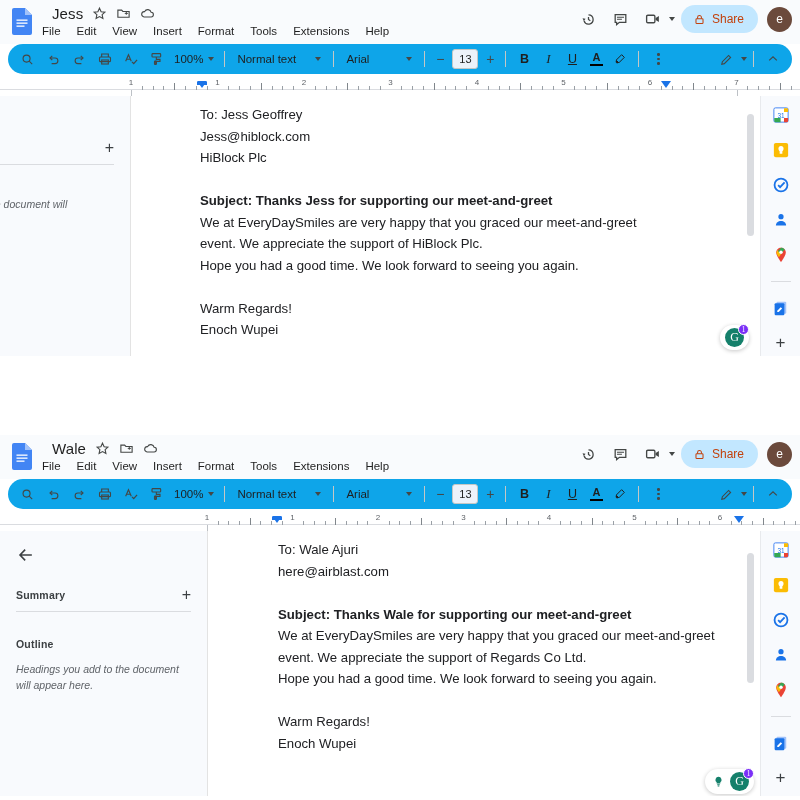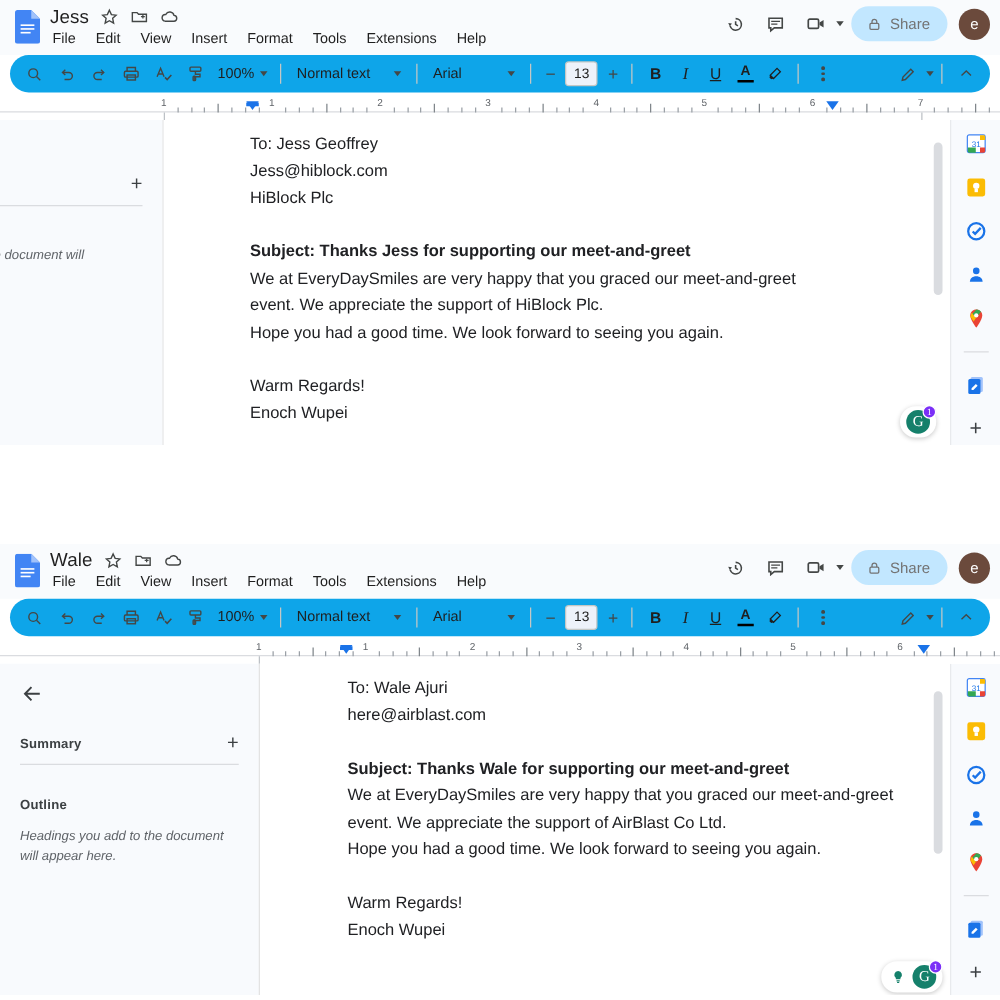--- a/index.html
+++ b/index.html
@@ -25,21 +25,21 @@
   .hdr {
     position: relative;
     height: 44px;
     background: #f9fbfd;
   }
   .docs-logo {
     position: absolute; left: 12px; top: 8px;
     width: 20px; height: 27px;
   }
   .doc-title-row {
-    position: absolute; left: 40px; top: 5px;
+    position: absolute; left: 52px; top: 5px;
     display: flex; align-items: center; gap: 9px;
   }
   .doc-title {
     font-size: 15px; color: #1f1f1f; letter-spacing: .1px;
     white-space: nowrap;
   }
   .hdr-mini-icon {
     width: 15px; height: 15px; display: block; color: #444746;
   }
   .menu-row {
@@ -62,21 +62,21 @@
   .cam-group { display: flex; align-items: center; gap: 0px; }
   .caret-dn {
     width: 0; height: 0;
     border-left: 3.5px solid transparent;
     border-right: 3.5px solid transparent;
     border-top: 4px solid #444746;
     margin-left: 1px;
   }
   .share-btn {
     display: flex; align-items: center; gap: 6px;
-    background: #c2e7ff; color: #737373;
+    background: #c2e7ff; color: #c2410c;
     height: 28px; padding: 0 14px 0 12px;
     border-radius: 16px; font-size: 12px;
     margin-left: 4px; white-space: nowrap;
   }
   .avatar {
     width: 25px; height: 25px; border-radius: 50%;
     background: #6b4a3c; color: #ffffff;
     font-size: 12px; display: flex;
     align-items: center; justify-content: center;
     margin-left: 7px;
@@ -850,21 +850,21 @@
       </div>
 
       <div class="canvas">
         <div class="page" style="left:0; right:40px;">
           <div class="doc-text" id="doc-wale" style="left:70px; top:8px;">
               <p>To: Wale Ajuri</p>
               <p>here@airblast.com</p>
               <p class="blank"></p>
               <p class="subject">Subject: Thanks Wale for supporting our meet-and-greet</p>
               <p>We at EveryDaySmiles are very happy that you graced our meet-and-greet</p>
-              <p>event. We appreciate the support of AirBlast Co Ltd.</p>
+              <p>event. We appreciate the support of Regards Co Ltd.</p>
               <p>Hope you had a good time. We look forward to seeing you again.</p>
               <p class="blank"></p>
               <p>Warm Regards!</p>
               <p>Enoch Wupei</p>
             </div>
         </div>
         <div class="vscroll" style="right:46px; top:22px; height:130px;"></div>
 
         <div class="gram-widget" style="right:46px; bottom:2px;">
           <span class="gram-bulb">

